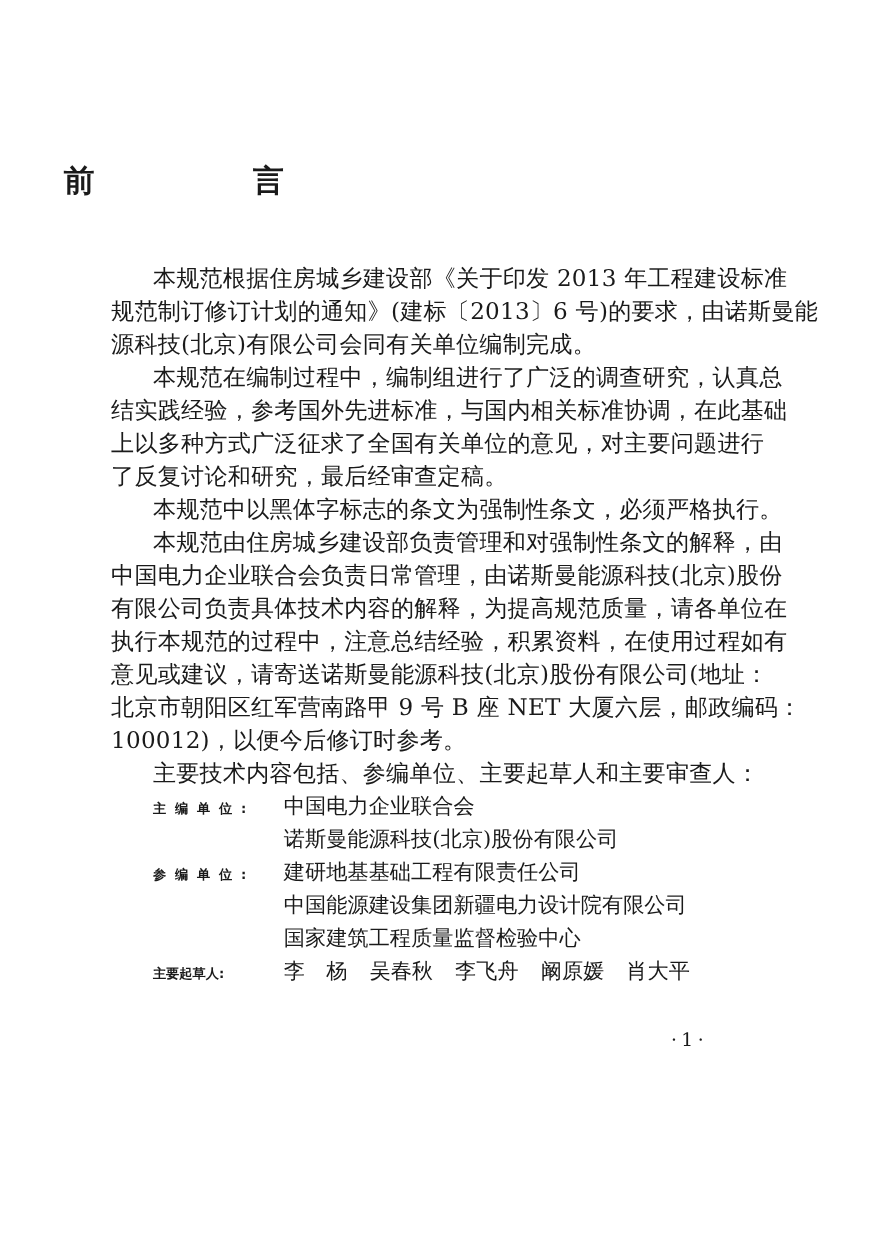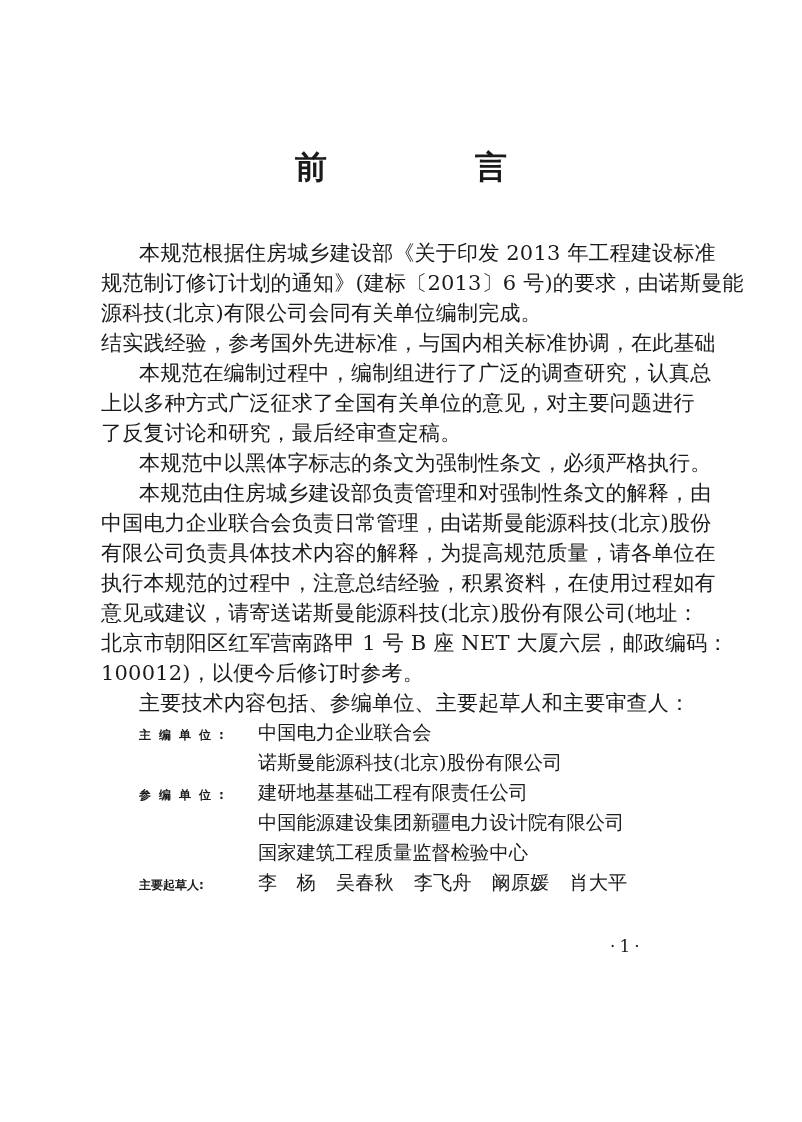--- a/index.html
+++ b/index.html
@@ -1,21 +1,21 @@
 <!DOCTYPE html>
 <html><head>
 <meta charset="utf-8">
 <style>
   html, body { margin: 0; padding: 0; background: #ffffff; }
   body { width: 802px; height: 1122px; position: relative; overflow: hidden;
          font-family: "DejaVu Serif", "Liberation Serif", serif; color: #1a1a1a; }
   .page { position: absolute; left: 0; top: 0; width: 802px; height: 1122px; }
-  .title { position: absolute; top: 146px; left: 0; width: 802px; text-align: center;
+  .title { position: absolute; top: 146px; left: 0; width: 802px; text-align: left;
            font-family: "DejaVu Sans", "Liberation Sans", sans-serif; font-weight: bold;
-           font-size: 32px; letter-spacing: 58px; text-indent: 58px; }
+           font-size: 28px; letter-spacing: 58px; text-indent: 58px; }
   .body-text { position: absolute; left: 101px; top: 238px; width: 580px; }
   .line { font-size: 21px; line-height: 30px; height: 30px; white-space: nowrap; letter-spacing: 0.2px; }
   .indent { padding-left: 38px; }
   .unit-line { font-size: 19.3px; line-height: 30px; height: 30px; white-space: nowrap; padding-left: 38px; }
   .unit-label { display: inline-block; width: 119px; font-family: "DejaVu Sans", "Liberation Sans", sans-serif;
                 font-weight: bold; font-size: 12px; }
   .spaced { letter-spacing: 8px; }
   .names span { display: inline-block; margin-right: 20px; }
   .page-num { position: absolute; top: 936px; left: 610px; font-size: 17px; letter-spacing: 4px; }
 </style>
@@ -25,35 +25,35 @@
 <div class="page">
   <div class="title">前　言</div>
 
   <div class="body-text">
     <div>
       <div class="line indent">本规范根据住房城乡建设部《关于印发 2013 年工程建设标准</div>
       <div class="line">规范制订修订计划的通知》(建标〔2013〕6 号)的要求，由诺斯曼能</div>
       <div class="line">源科技(北京)有限公司会同有关单位编制完成。</div>
     </div>
     <div>
+      <div class="line indent">本规范在编制过程中，编制组进行了广泛的调查研究，认真总</div>
       <div class="line">结实践经验，参考国外先进标准，与国内相关标准协调，在此基础</div>
-      <div class="line indent">本规范在编制过程中，编制组进行了广泛的调查研究，认真总</div>
       <div class="line">上以多种方式广泛征求了全国有关单位的意见，对主要问题进行</div>
       <div class="line">了反复讨论和研究，最后经审查定稿。</div>
     </div>
     <div>
       <div class="line indent">本规范中以黑体字标志的条文为强制性条文，必须严格执行。</div>
     </div>
     <div>
       <div class="line indent">本规范由住房城乡建设部负责管理和对强制性条文的解释，由</div>
       <div class="line">中国电力企业联合会负责日常管理，由诺斯曼能源科技(北京)股份</div>
       <div class="line">有限公司负责具体技术内容的解释，为提高规范质量，请各单位在</div>
       <div class="line">执行本规范的过程中，注意总结经验，积累资料，在使用过程如有</div>
       <div class="line">意见或建议，请寄送诺斯曼能源科技(北京)股份有限公司(地址：</div>
-      <div class="line">北京市朝阳区红军营南路甲 1 号 B 座 NET 大厦六层，邮政编码：</div>
+      <div class="line">北京市朝阳区红军营南路甲 9 号 B 座 NET 大厦六层，邮政编码：</div>
       <div class="line">100012)，以便今后修订时参考。</div>
     </div>
     <div>
       <div class="line indent">主要技术内容包括、参编单位、主要起草人和主要审查人：</div>
     </div>
 
     <div>
       <div class="unit-line">
         <span class="unit-label spaced">主编单位:</span><span>中国电力企业联合会</span>
       </div>

